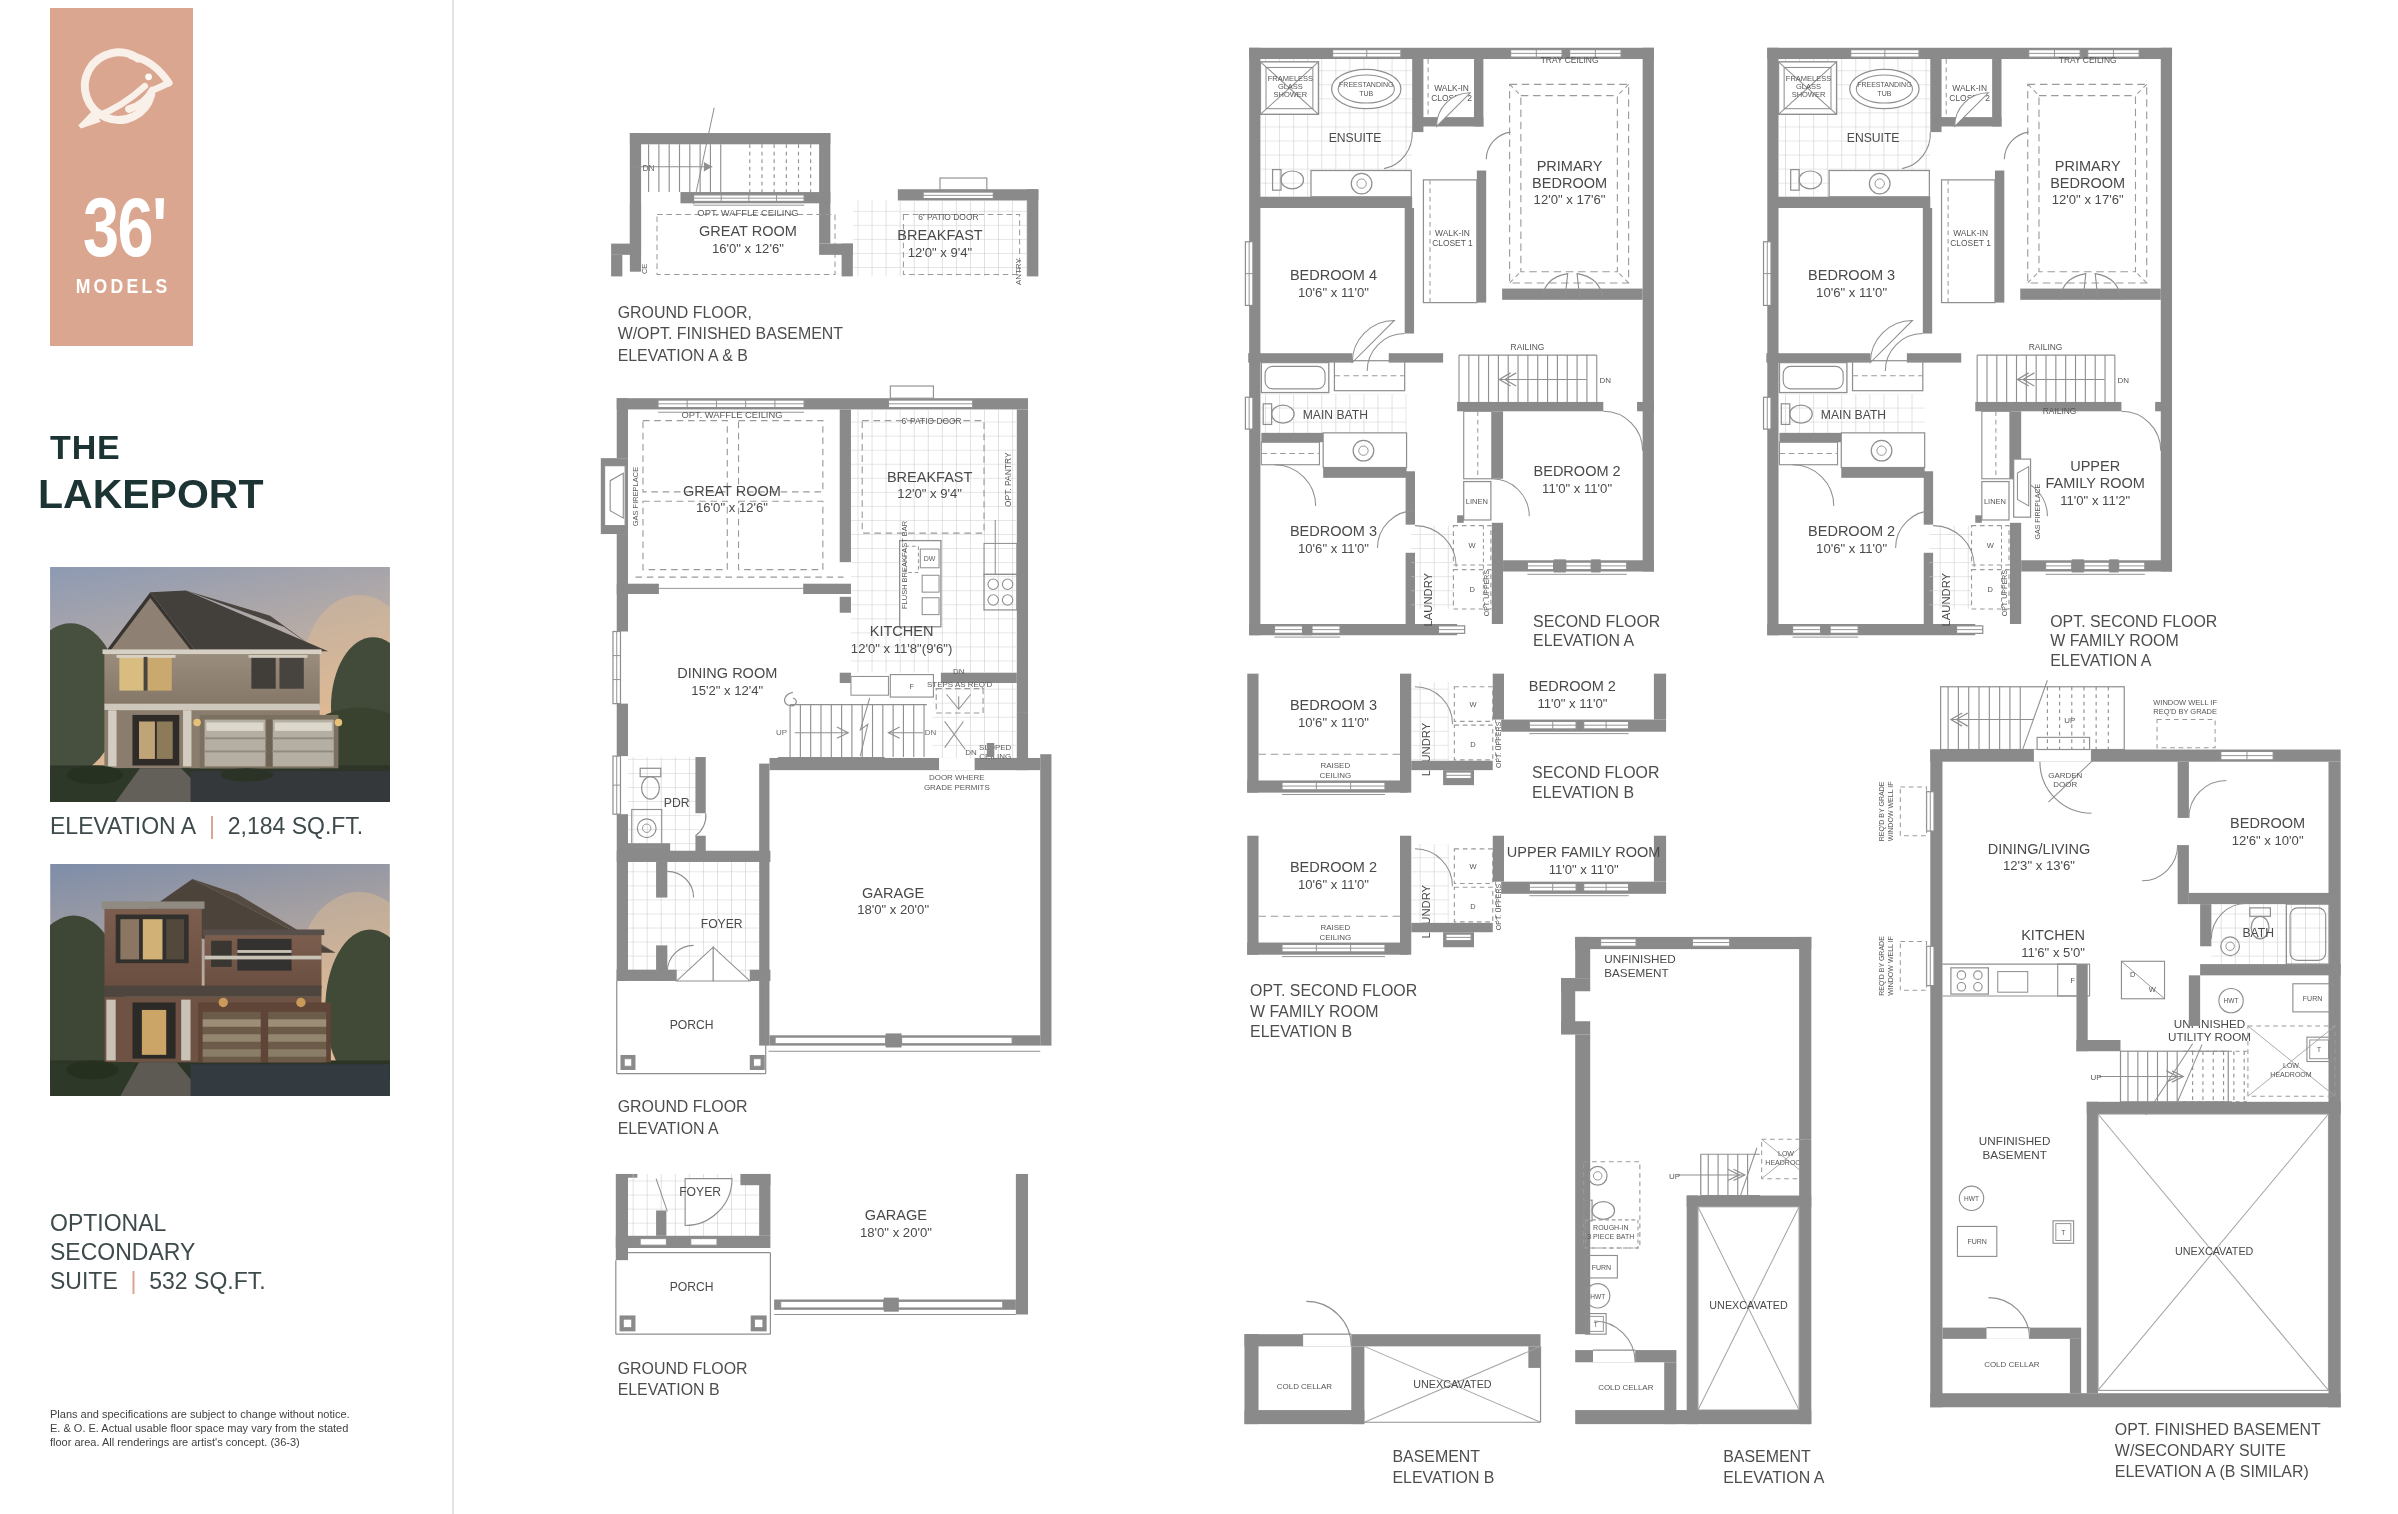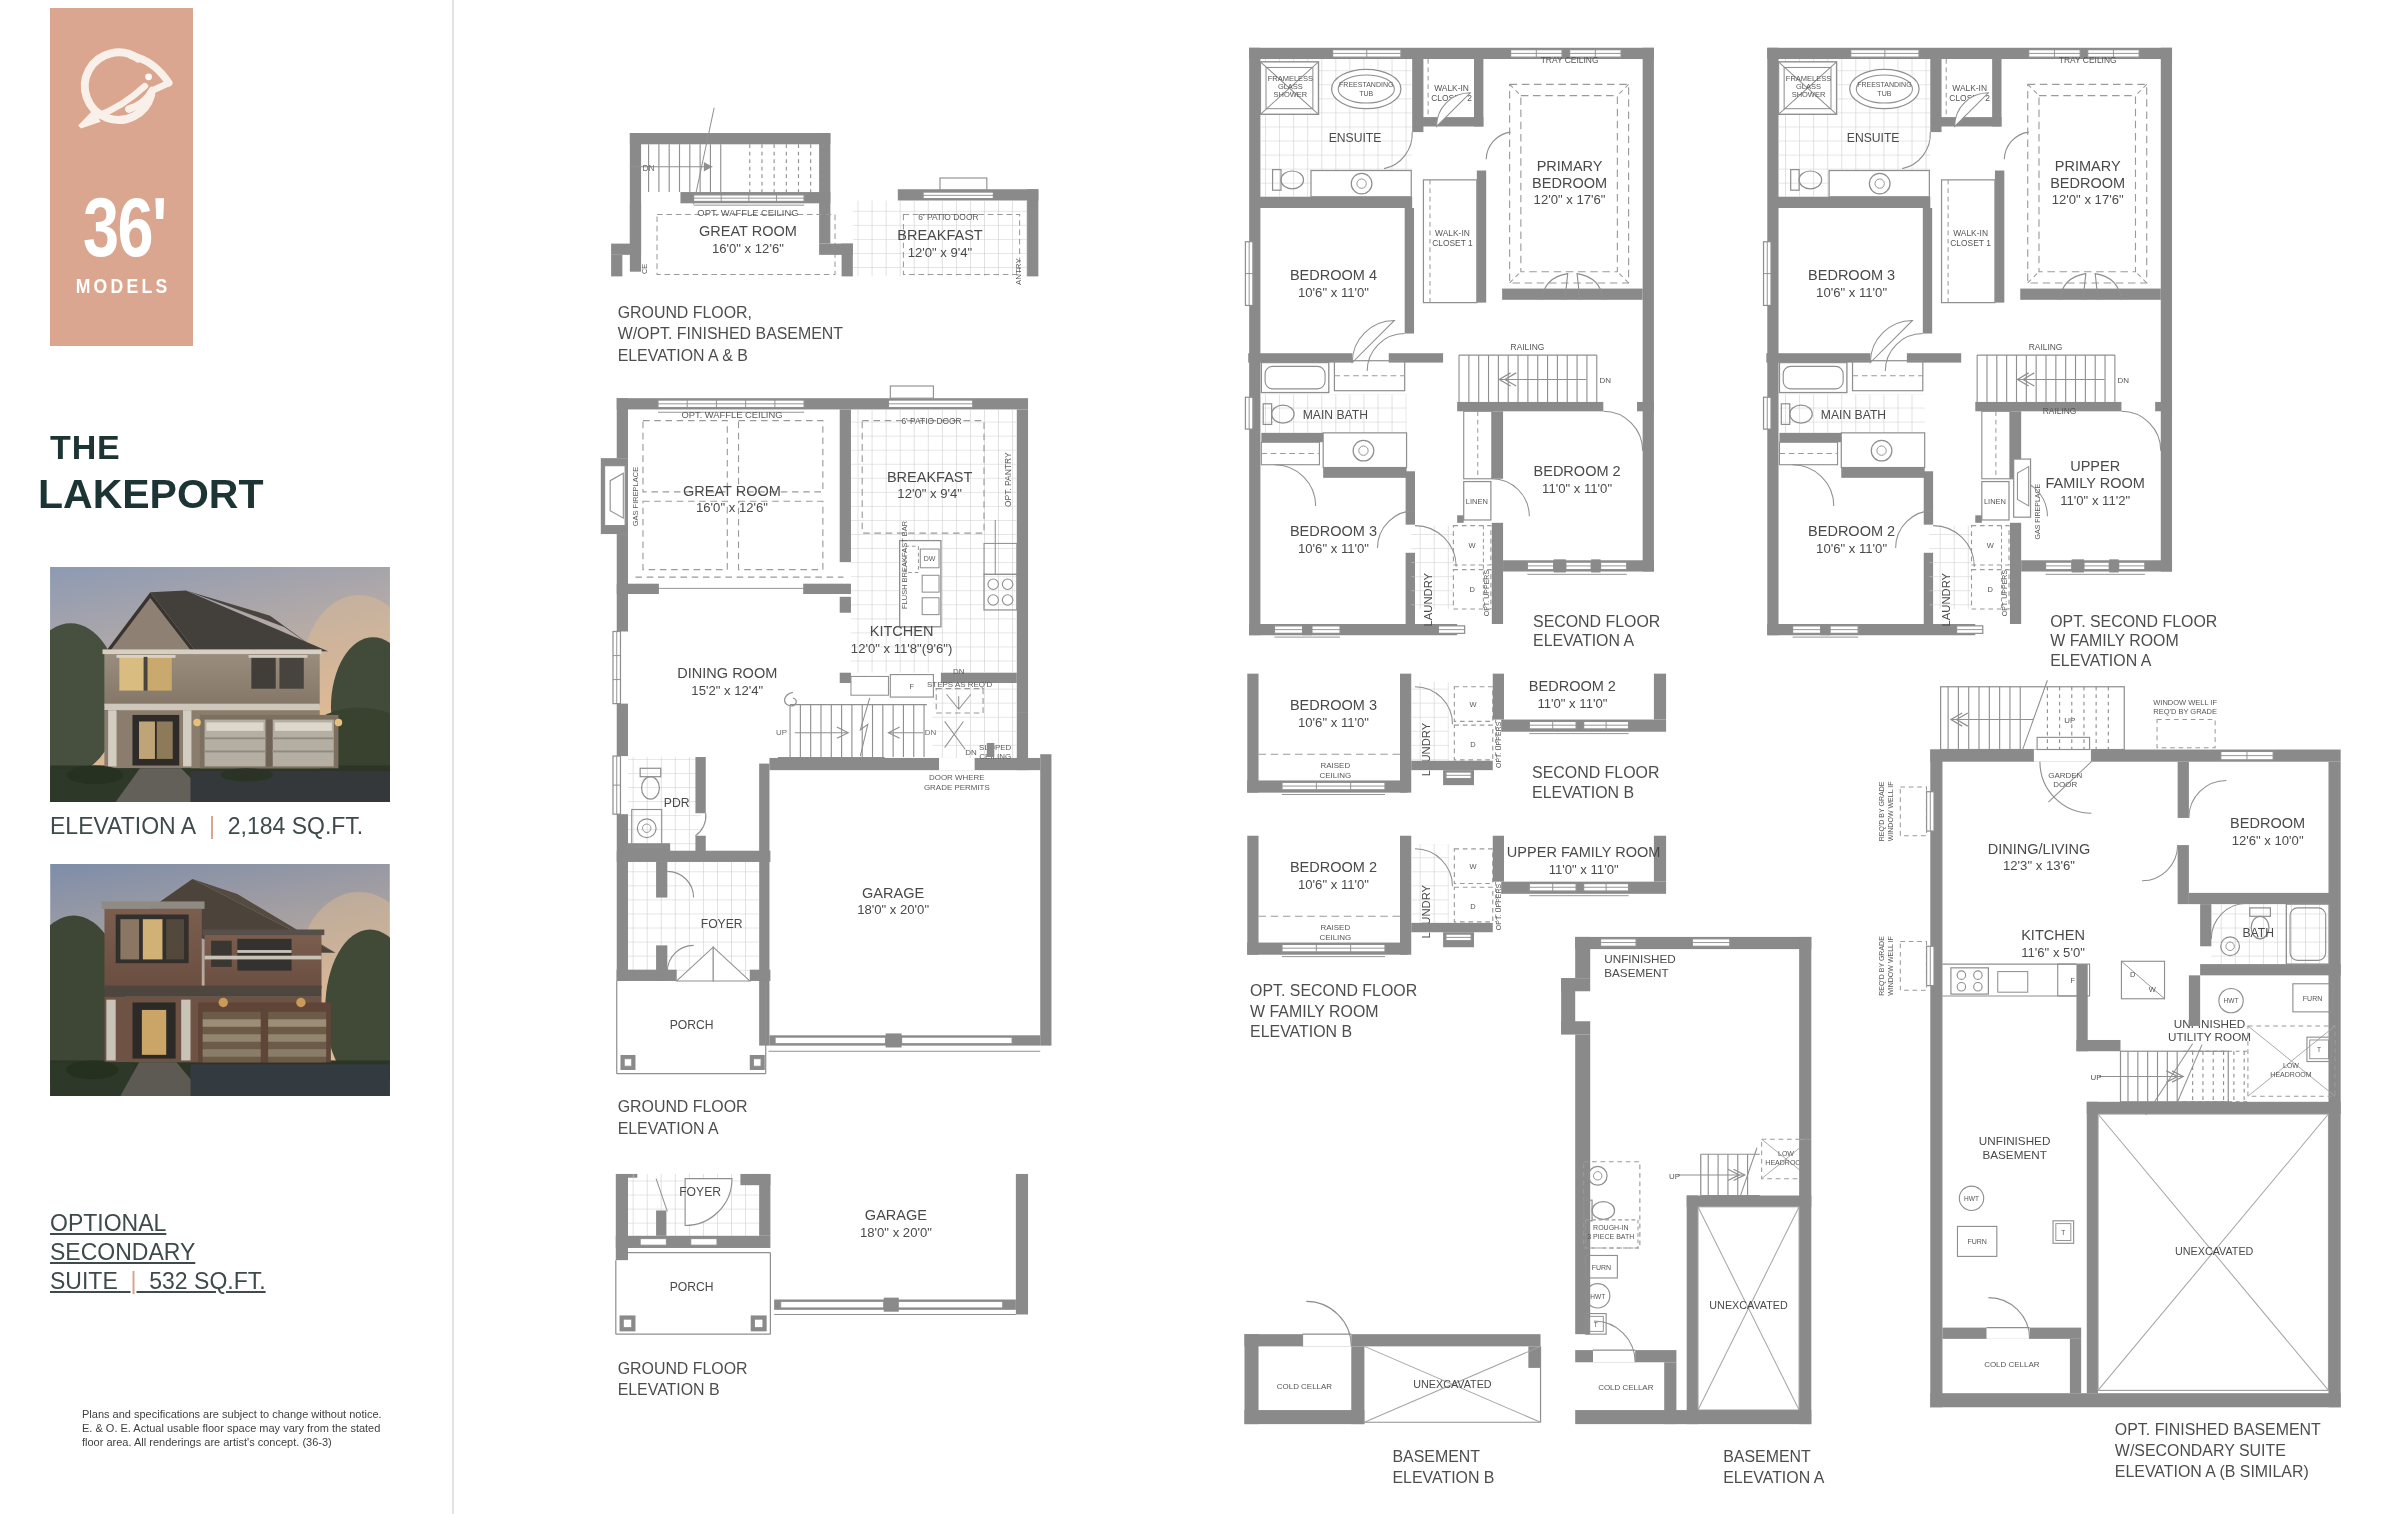--- a/index.html
+++ b/index.html
@@ -19,22 +19,22 @@
  <polygon points="13,104 29,87 37,100 16,107" fill="#f8f0e9"></polygon>
  <circle cx="88" cy="52" r="3.6" fill="#fdf9f4"></circle>
 </svg>
 <div class="abs" style="left:53px;top:180px;width:143px;text-align:center;color:#fff;font-weight:700;font-size:83px;letter-spacing:-1.9px;transform:scaleX(0.78);">36'</div>
 <div class="abs" style="left:50px;top:275px;width:143px;text-align:center;color:#fff;font-weight:700;font-size:20px;letter-spacing:3.7px;text-indent:3.7px;transform:scaleX(0.88);">MODELS</div>
 <div class="abs" style="left:452px;top:0;width:1.9px;height:1515px;background:#e3e3e3;"></div>
 <div class="abs" style="left:50px;top:428px;font-size:34px;font-weight:700;color:#1d3435;letter-spacing:0.9px;">THE</div>
 <div class="abs" style="left:38px;top:471px;font-size:41px;font-weight:700;color:#1d3435;letter-spacing:0px;">LAKEPORT</div>
 <div class="abs" style="left:50px;top:813px;font-size:23px;color:#3e4a4b;">ELEVATION A&nbsp;&nbsp;<span style="color:#d8a18c;">|</span>&nbsp;&nbsp;2,184 SQ.FT.</div>
 <div class="abs" style="left:50px;top:1058px;font-size:23px;color:#3e4a4b;">ELEVATION B&nbsp;&nbsp;<span style="color:#d8a18c;">|</span>&nbsp;&nbsp;2,184 SQ.FT.</div>
-<div class="abs" style="left:50px;top:1209px;font-size:23px;color:#3e4a4b;line-height:29px;text-decoration:underline;">OPTIONAL<br>SECONDARY<br>SUITE&nbsp;&nbsp;<span style="color:#d8a18c;">|</span>&nbsp;&nbsp;532 SQ.FT.</div>
-<div class="abs" style="left:50px;top:1407px;font-size:11px;color:#3f3f3f;line-height:14px;margin-left:32px;">Plans and specifications are subject to change without notice.<br>E. &amp; O. E. Actual usable floor space may vary from the stated<br>floor area. All renderings are artist's concept. (36-3)</div>
+<div class="abs" style="left:50px;top:1209px;font-size:23px;color:#3e4a4b;line-height:29px;">OPTIONAL<br>SECONDARY<br>SUITE&nbsp;&nbsp;<span style="color:#d8a18c;">|</span>&nbsp;&nbsp;532 SQ.FT.</div>
+<div class="abs" style="left:50px;top:1407px;font-size:11px;color:#3f3f3f;line-height:14px;">Plans and specifications are subject to change without notice.<br>E. &amp; O. E. Actual usable floor space may vary from the stated<br>floor area. All renderings are artist's concept. (36-3)</div>
 
 <svg class="abs" style="left:50px;top:567px;" width="340" height="235" viewBox="0 0 363 251">
 <defs>
 <linearGradient id="skyA" x1="0" y1="0" x2="0.3" y2="1">
 <stop offset="0" stop-color="#8d9ab3"></stop>
           <stop offset="0.45" stop-color="#b6aba6"></stop>
           <stop offset="0.8" stop-color="#dcb795"></stop>
         </linearGradient>
 <linearGradient id="brickA" x1="0" y1="0" x2="0" y2="1">
 <stop offset="0" stop-color="#9a8d7d"></stop>

